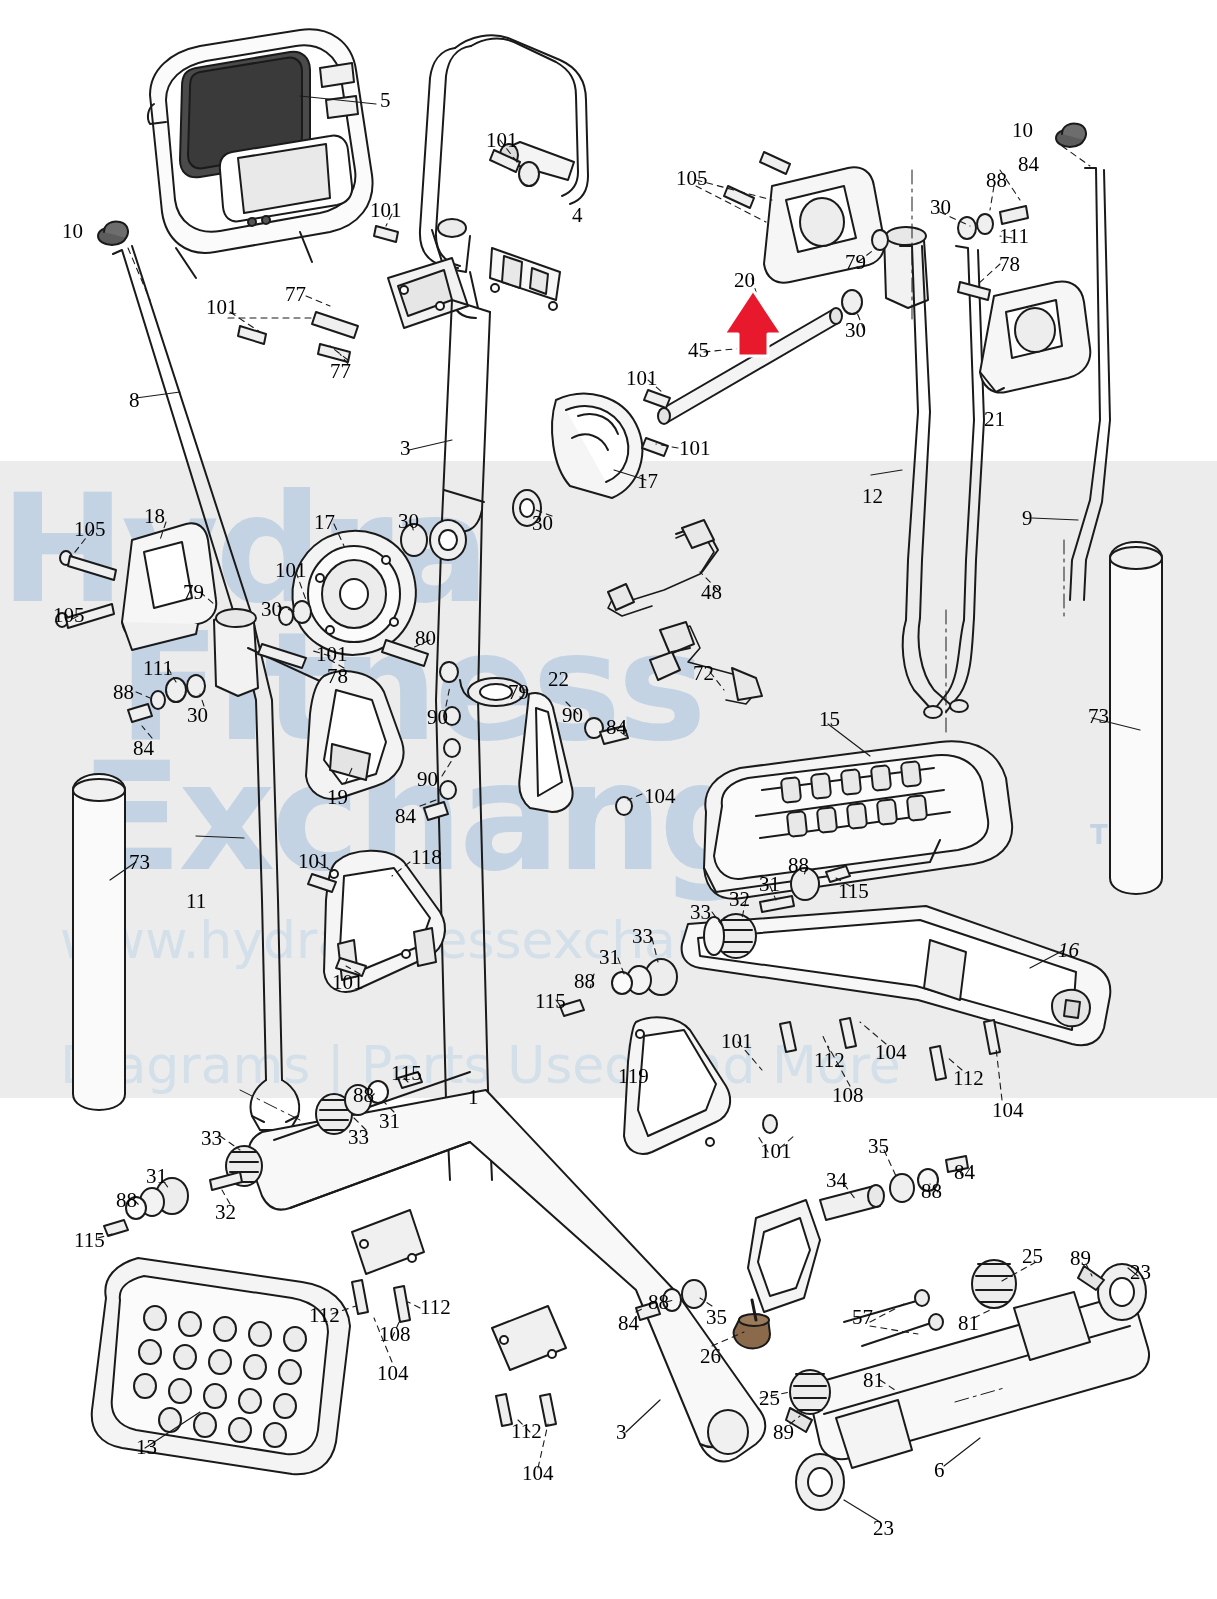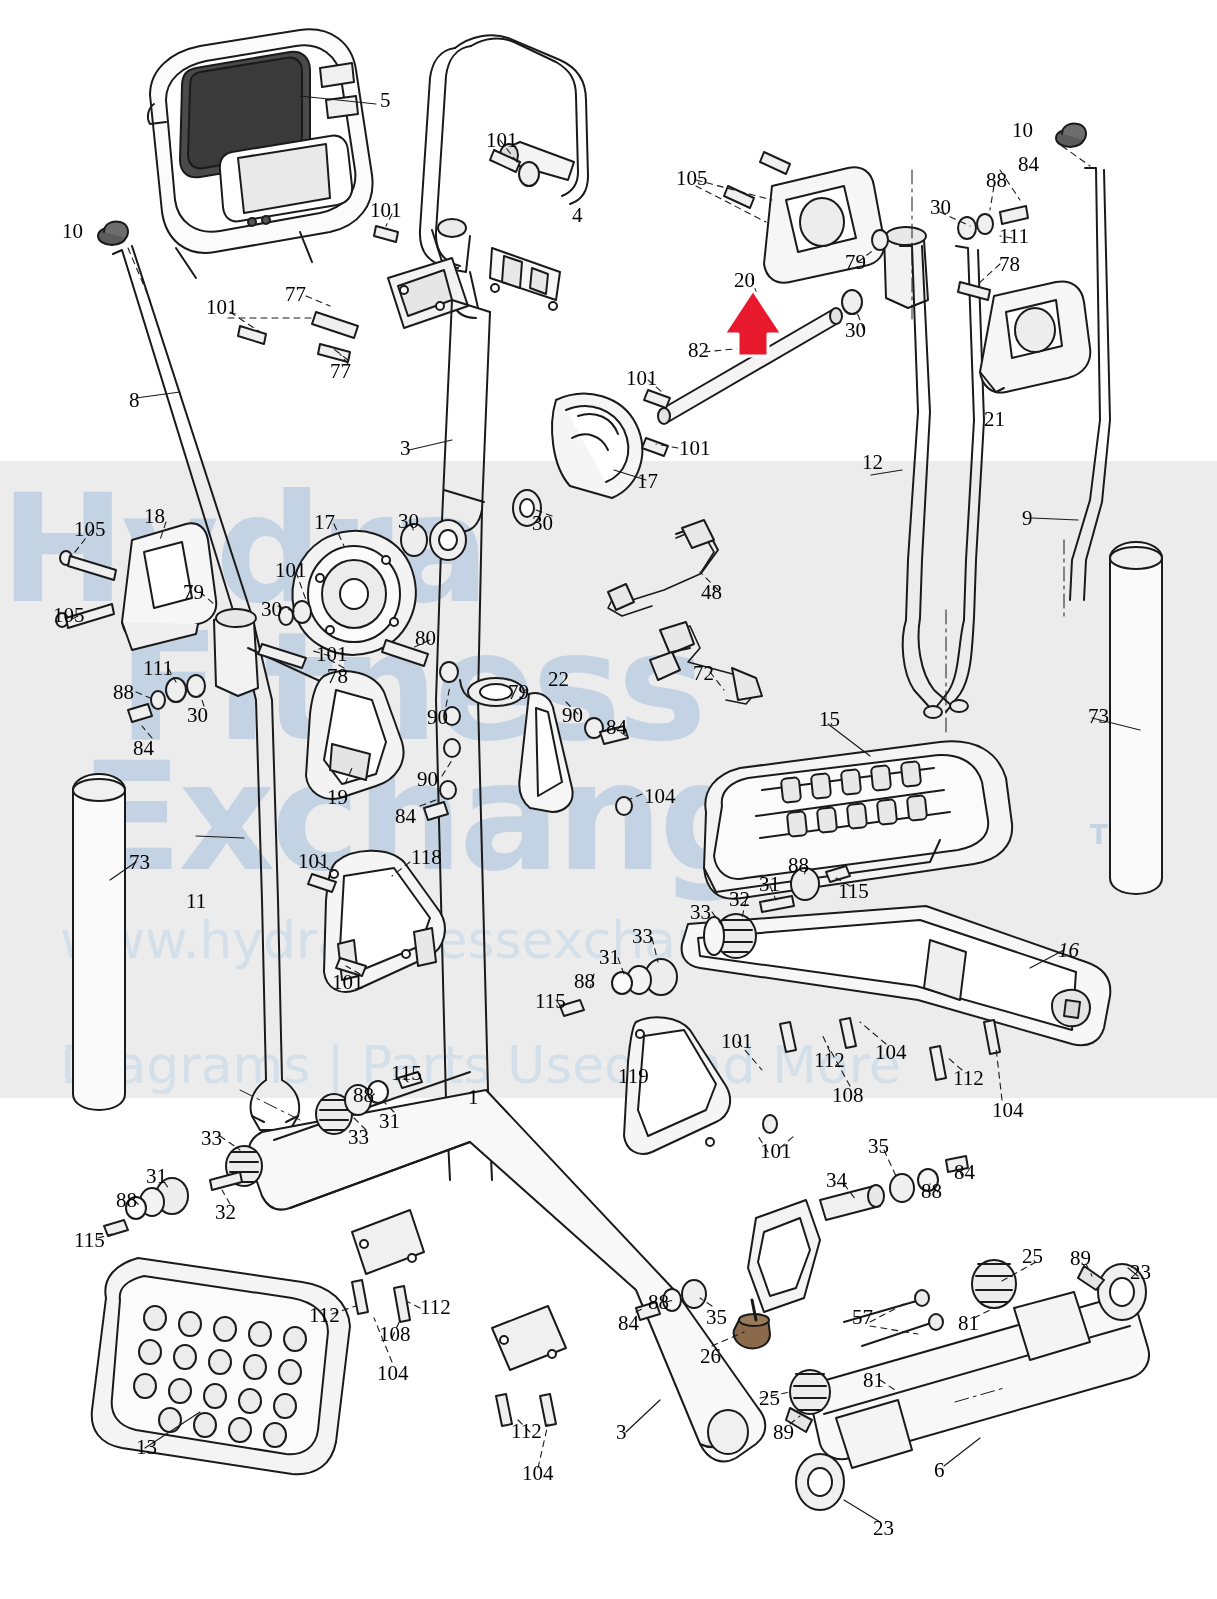--- a/index.html
+++ b/index.html
@@ -616,28 +616,28 @@
     <span class="lbl" style="left:370px; top:198px;">101</span>
     <span class="lbl" style="left:572px; top:203px;">4</span>
     <span class="lbl" style="left:999px; top:224px;">111</span>
     <span class="lbl" style="left:62px; top:219px;">10</span>
     <span class="lbl" style="left:845px; top:250px;">79</span>
     <span class="lbl" style="left:999px; top:252px;">78</span>
     <span class="lbl" style="left:734px; top:268px;">20</span>
     <span class="lbl" style="left:285px; top:282px;">77</span>
     <span class="lbl" style="left:206px; top:295px;">101</span>
     <span class="lbl" style="left:845px; top:318px;">30</span>
-    <span class="lbl" style="left:688px; top:338px;">82</span>
+    <span class="lbl" style="left:688px; top:338px;">45</span>
     <span class="lbl" style="left:330px; top:359px;">77</span>
     <span class="lbl" style="left:626px; top:366px;">101</span>
     <span class="lbl" style="left:129px; top:388px;">8</span>
     <span class="lbl" style="left:984px; top:407px;">21</span>
     <span class="lbl" style="left:400px; top:436px;">3</span>
     <span class="lbl" style="left:679px; top:436px;">101</span>
-    <span class="lbl" style="left:862px; top:450px;">12</span>
+    <span class="lbl" style="left:862px; top:484px;">12</span>
     <span class="lbl" style="left:637px; top:469px;">17</span>
     <span class="lbl" style="left:532px; top:511px;">30</span>
     <span class="lbl" style="left:1022px; top:506px;">9</span>
     <span class="lbl" style="left:74px; top:517px;">105</span>
     <span class="lbl" style="left:144px; top:504px;">18</span>
     <span class="lbl" style="left:314px; top:510px;">17</span>
     <span class="lbl" style="left:398px; top:509px;">30</span>
     <span class="lbl" style="left:275px; top:558px;">101</span>
     <span class="lbl" style="left:183px; top:580px;">79</span>
     <span class="lbl" style="left:701px; top:580px;font-family:Liberation Serif, serif;">48</span>

